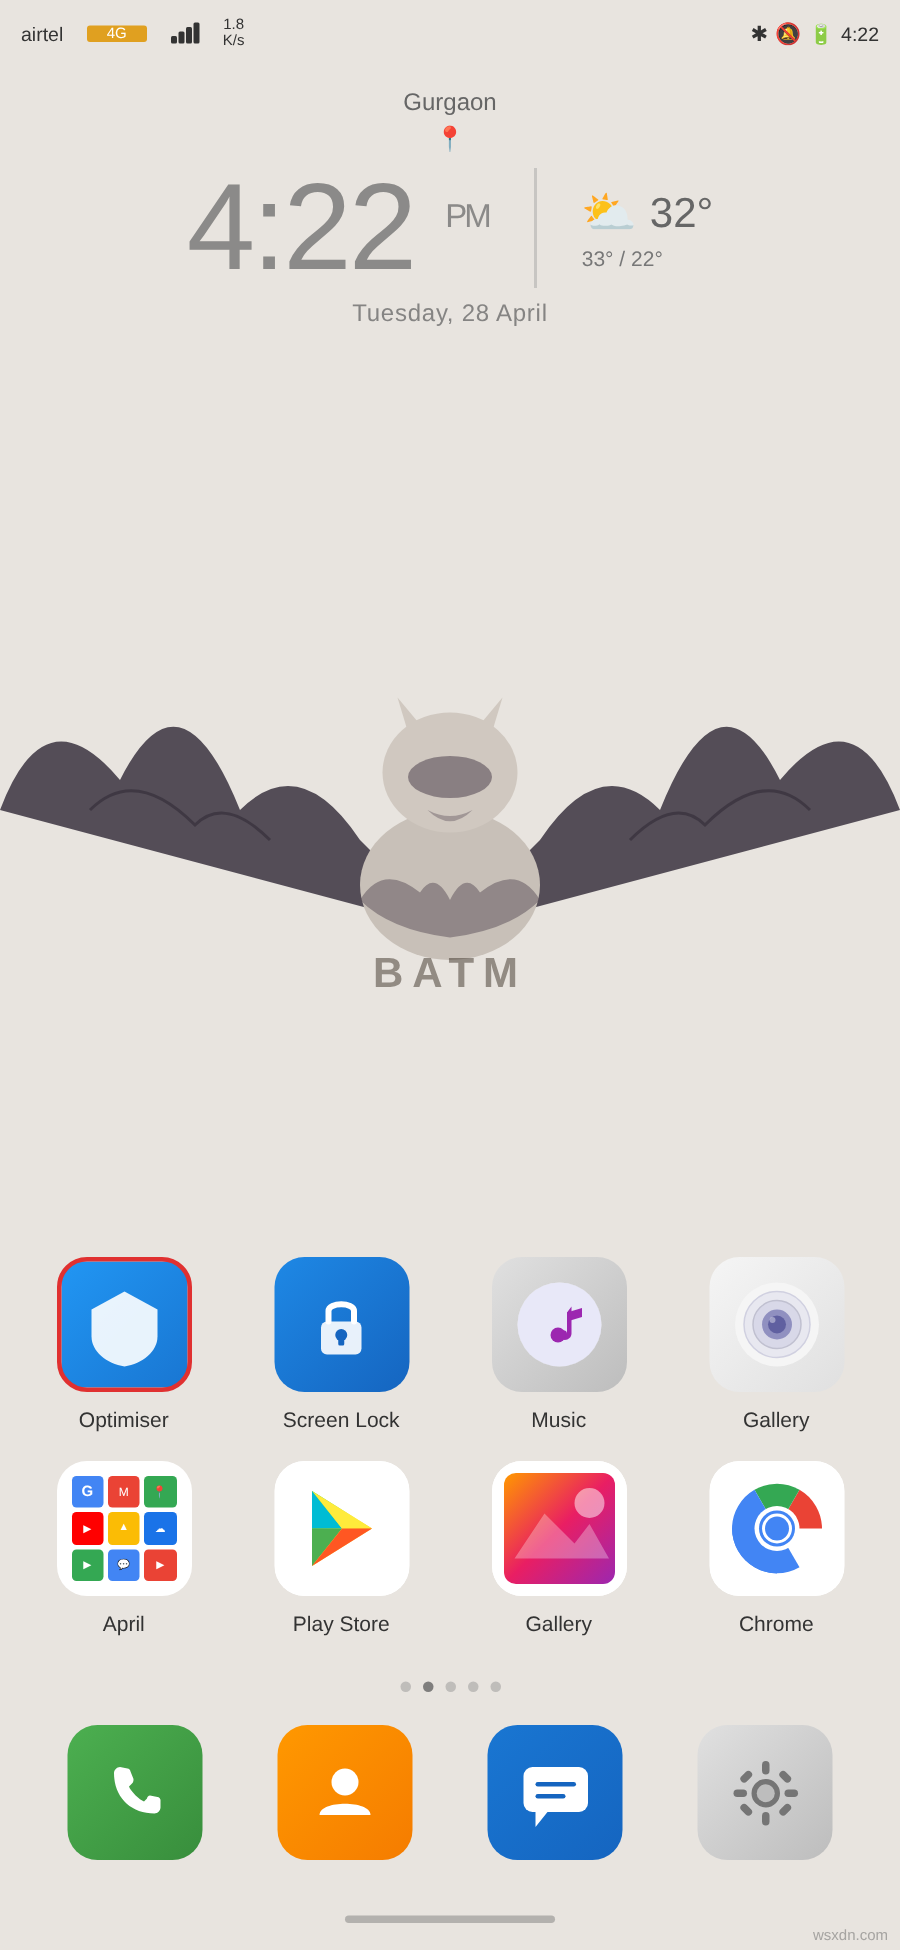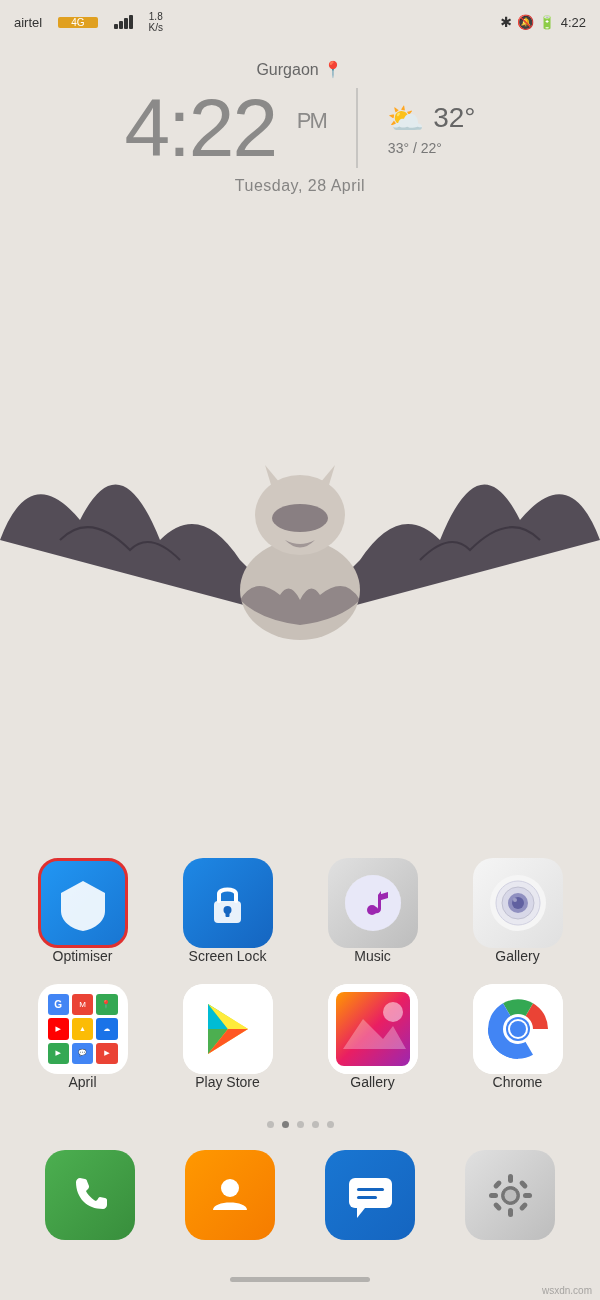--- a/index.html
+++ b/index.html
@@ -41,20 +41,21 @@
       color: #555;
     }
     .weather-location {
       font-size: 16px;
       color: #666;
       display: flex;
       align-items: center;
       justify-content: center;
       gap: 5px;
       margin-bottom: 8px;
+      flex-direction: column;
     }
     .weather-time-row {
       display: flex;
       align-items: center;
       justify-content: center;
       gap: 20px;
     }
     .big-time {
       font-size: 82px;
       font-weight: 200;
@@ -128,21 +129,21 @@
       border-radius: 22px;
       display: flex;
       align-items: center;
       justify-content: center;
       overflow: hidden;
       position: relative;
     }
     .app-label {
       font-size: 14px;
       color: #333;
-      margin-top: 0;
+      margin-top: 10px;
       text-align: center;
     }
 
     
     .optimiser-wrapper {
       border: 3px solid #e03030;
       border-radius: 22px;
     }
 
     
@@ -307,20 +308,21 @@
 
     <ellipse cx="300" cy="178" rx="28" ry="14" fill="#5a4e58" opacity="0.6"></ellipse>
 
     <path d="M285,200 Q300,215 315,200 Q300,208 285,200Z" fill="#5a4e58" opacity="0.4"></path>
 
     <path d="M240,260 Q255,235 280,255 Q290,240 300,260 Q310,240 320,255 Q345,235 360,260 Q340,280 300,285 Q260,280 240,260Z" fill="#5a4e58" opacity="0.5"></path>
 
     <path d="M60,200 Q90,170 130,210 Q150,190 180,220" stroke="#2a2330" stroke-width="2" fill="none" opacity="0.5"></path>
     <path d="M540,200 Q510,170 470,210 Q450,190 420,220" stroke="#2a2330" stroke-width="2" fill="none" opacity="0.5"></path>
   </svg>
+  <div class="batm-label">BATM</div>
 </div>
 
 <div class="app-grid">
   <div class="app-row">
 
     <div class="app-item">
       <div class="app-icon-wrapper optimiser-wrapper icon-optimiser">
         <svg width="60" height="60" viewBox="0 0 60 60" fill="none">
           <path d="M30 8 L52 20 L52 38 C52 48 42 56 30 58 C18 56 8 48 8 38 L8 20 Z" fill="white" opacity="0.9"></path>
         </svg>

